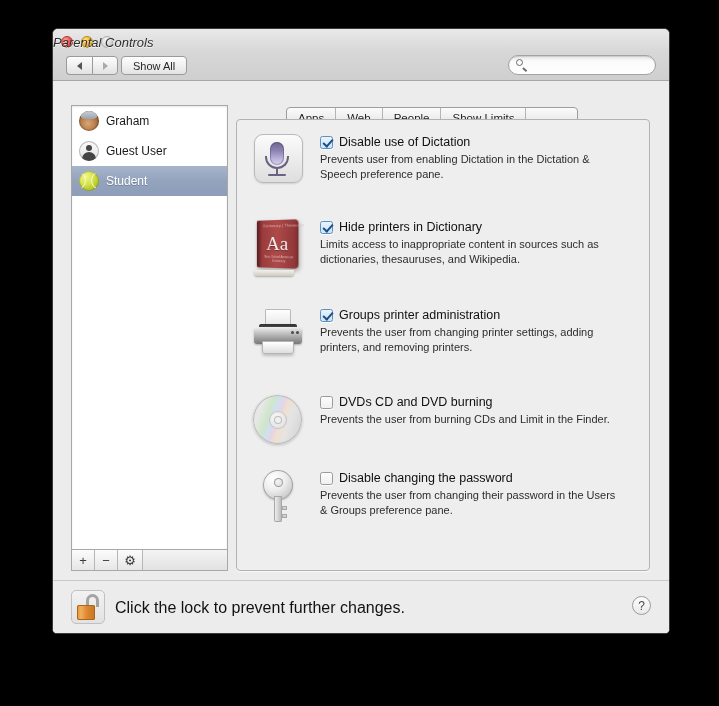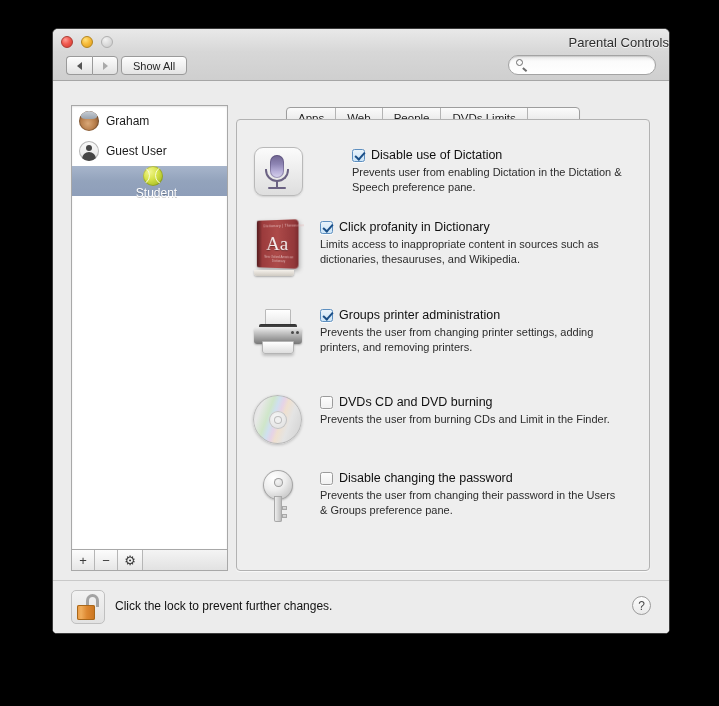--- a/index.html
+++ b/index.html
@@ -58,24 +58,25 @@
     background: radial-gradient(circle at 35% 28%, #ffe07a 0%, #f7bb3a 45%, #d99a1c 100%);
     border-color: #b4861e;
   }
   .tl.zoom {
     background: radial-gradient(circle at 35% 28%, #f2f2f2 0%, #dcdcdc 50%, #c8c8c8 100%);
     border-color: #b0b0b0;
   }
   .win-title {
     position: absolute;
     left: 0; right: 0; top: 6px;
-    text-align: right;
+    text-align: left;
     font-size: 13px;
     color: #2e2e2e;
     text-shadow: 0 1px 0 rgba(255,255,255,0.75);
+    font-style: italic;
   }
 
   
   .nav-group {
     position: absolute;
     left: 13px; top: 27px;
     display: flex;
   }
   .nav-btn {
     width: 26px; height: 19px;
@@ -160,21 +161,20 @@
     overflow: hidden;
   }
   .user-row {
     height: 30px;
     display: flex; align-items: center;
     padding-left: 7px;
     box-sizing: border-box;
   }
   .user-row.selected {
     background: linear-gradient(to bottom, #a7b5cb 0%, #93a3bc 50%, #8e9eb9 100%);
-    flex-direction: column;
   }
   .user-row.selected .user-name { color: #ffffff; text-shadow: 0 1px 0 rgba(0,0,0,0.22); }
   .user-name {
     font-size: 12px; color: #1a1a1a;
     margin-left: 7px;
     text-align: right;
   }
   .avatar { width: 20px; height: 20px; border-radius: 50%; flex: none; position: relative; overflow: hidden; }
   .avatar.photo {
     background: radial-gradient(circle at 45% 62%, #d9a878 0%, #b97f4c 42%, #8a5a33 70%, #5e3d24 100%);
@@ -497,21 +497,21 @@
   }
   .lock-body {
     position: absolute; left: 5px; top: 14px;
     width: 18px; height: 15px;
     border-radius: 2px;
     background: linear-gradient(to right, #e8953c 0%, #f0ae5c 22%, #dd8831 55%, #c9741f 100%);
     box-shadow: 0 0 0 1px #a8671a inset;
   }
   .lock-text {
     position: absolute; left: 62px; top: 18px;
-    font-size: 12px; color: #121212;
+    font-size: 16px; color: #121212;
   }
   .helpbtn {
     position: absolute; right: 18px; top: 15px;
     width: 19px; height: 19px;
     border-radius: 50%;
     border: 1px solid #9b9b9b;
     background: linear-gradient(to bottom, #fcfcfc, #eaeaea);
     box-sizing: border-box;
     display: flex; align-items: center; justify-content: center;
     font-size: 12px; color: #4a4a4a;
@@ -570,27 +570,27 @@
       <div class="fbtn">+</div>
       <div class="fbtn">−</div>
       <div class="fbtn gear">⚙</div>
       <div class="fspacer"></div>
     </div>
 
     <div class="tabs">
       <div class="tab">Apps</div>
       <div class="tab">Web</div>
       <div class="tab">People</div>
-      <div class="tab">DVDs Limits</div>
+      <div class="tab">Show Limits</div>
       <div class="tab active">Other</div>
     </div>
 
     <div class="pane">
 
-      <div class="opt" style="top:25px;gap:32px;">
+      <div class="opt" style="top:12px;">
         <div class="opt-icon">
           <div class="mic-tile"></div>
           <div class="mic-cap"></div>
           <div class="mic-arc"></div>
           <div class="mic-stem"></div>
           <div class="mic-base"></div>
         </div>
         <div class="opt-text">
           <div class="opt-label">
             <span class="cb on"></span>
@@ -605,21 +605,21 @@
           <div class="book">
             <div class="book-head">Dictionary | Thesaurus</div>
             <div class="book-aa">Aa</div>
             <div class="book-sub">New Oxford American Dictionary</div>
           </div>
           <div class="book-pages"></div>
         </div>
         <div class="opt-text">
           <div class="opt-label">
             <span class="cb on"></span>
-            <span>Click profanity in Dictionary</span>
+            <span>Hide printers in Dictionary</span>
           </div>
           <div class="opt-desc">Limits access to inappropriate content in sources such as dictionaries, thesauruses, and Wikipedia.</div>
         </div>
       </div>
 
       <div class="opt" style="top:185px;">
         <div class="opt-icon">
           <div class="printer">
             <div class="pr-paper-top"></div>
             <div class="pr-slot"></div>

